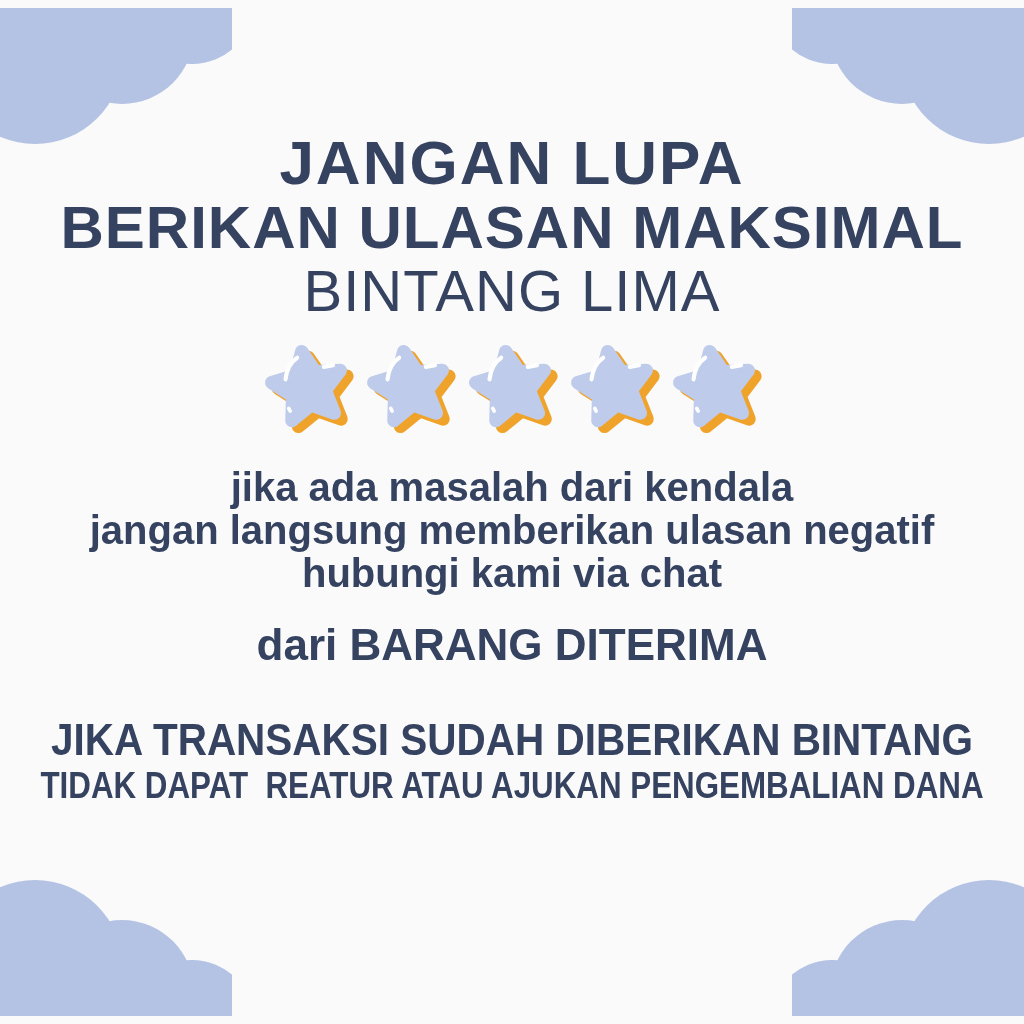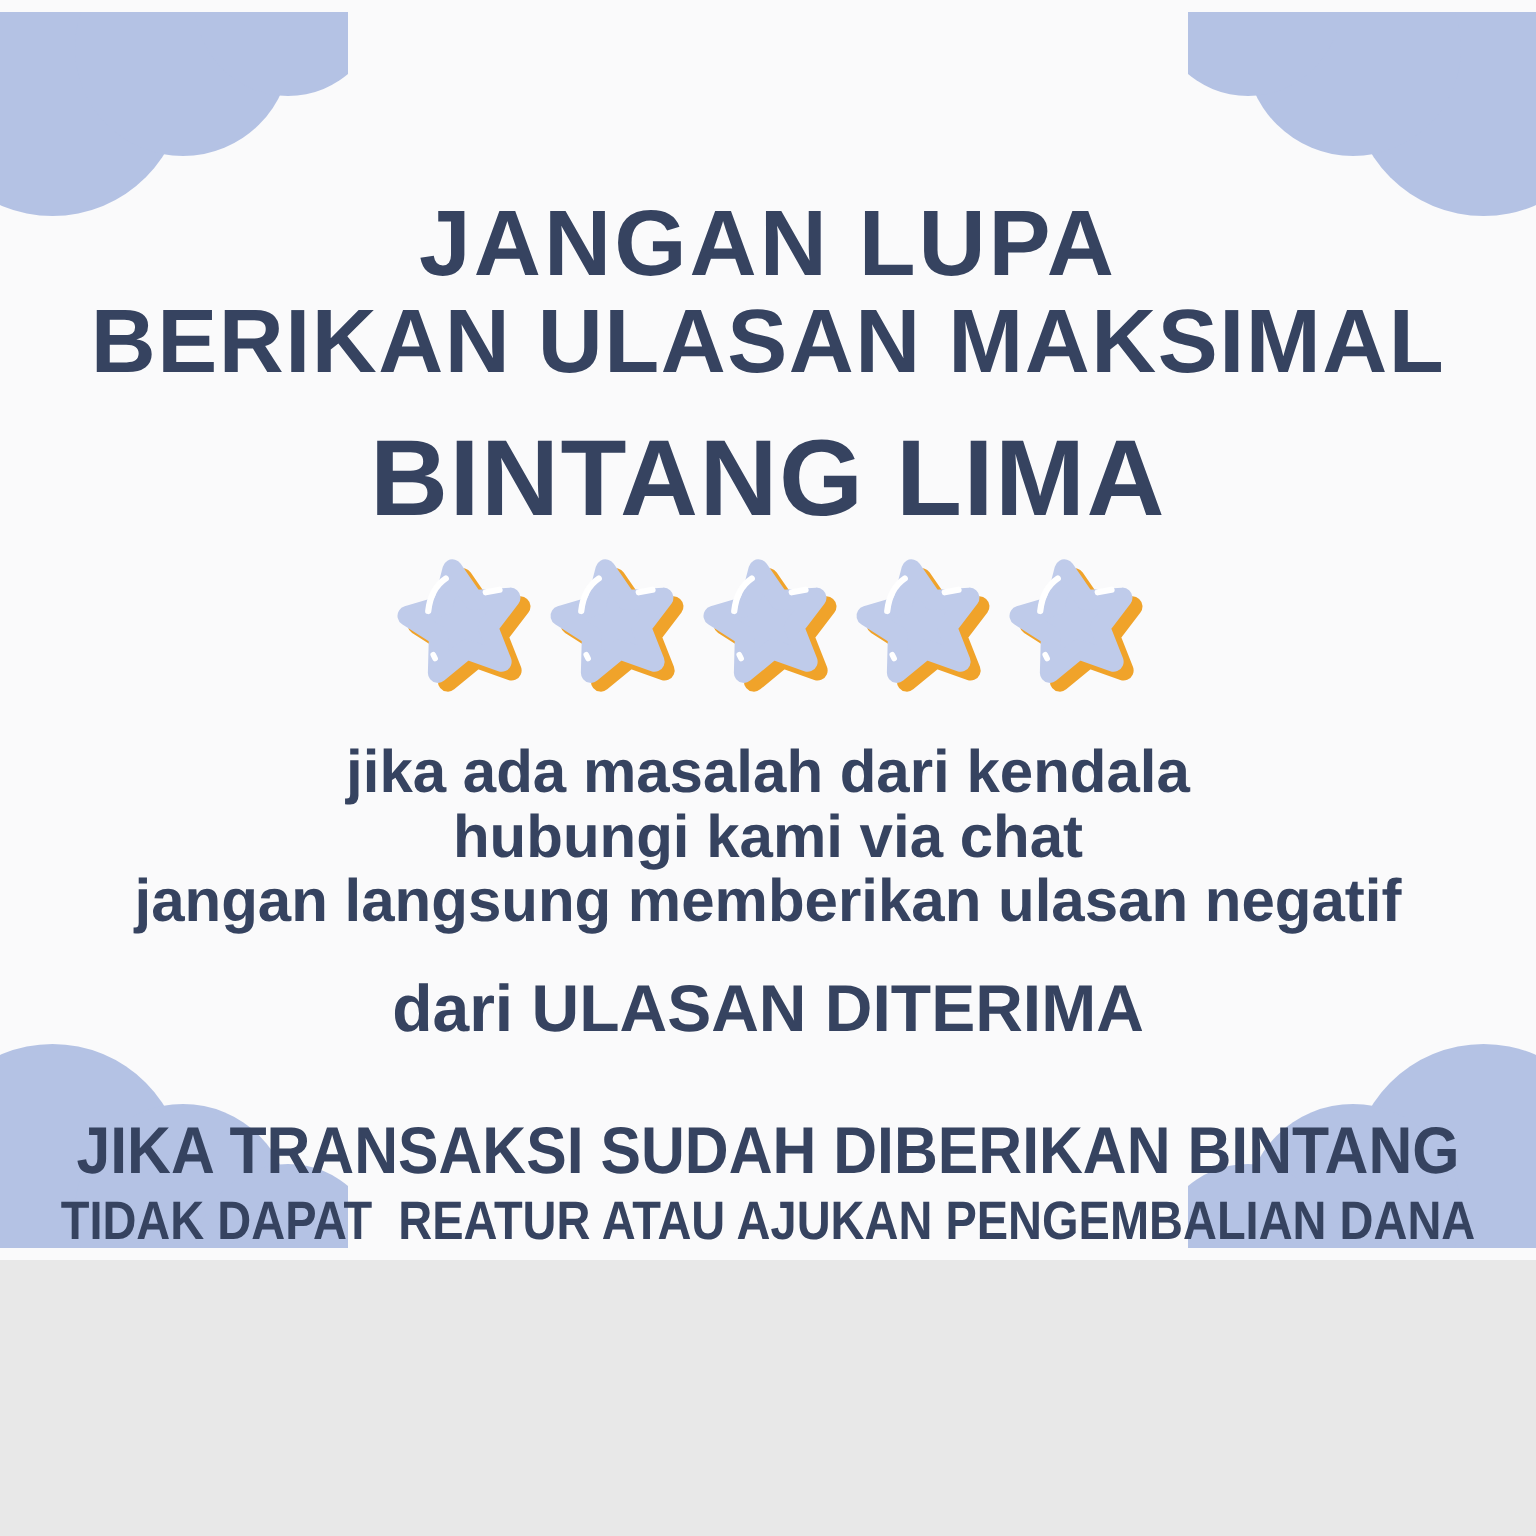--- a/index.html
+++ b/index.html
@@ -1,18 +1,18 @@
 <!DOCTYPE html>
 <html><head>
 <meta charset="utf-8">
 <style>
   html,body{margin:0;padding:0;background:#e8e8e8;}
   .canvas{
     position:relative;
-    width:1024px;height:840px;
+    width:1024px;height:1024px;
     margin:0 auto;
     background:#fafafb;
     overflow:hidden;
     font-family:"Liberation Sans","DejaVu Sans",sans-serif;
     color:#364360;
   }
   
   .cloud{position:absolute;width:232px;height:150px;pointer-events:none;}
   .cloud svg{display:block;width:100%;height:100%;}
   .cloud.tl{top:8px;left:0;}
@@ -20,21 +20,21 @@
   .cloud.bl{bottom:8px;left:0;transform:scaleY(-1);}
   .cloud.br{bottom:8px;right:0;transform:scale(-1,-1);}
   
   .content{
     position:absolute;inset:0;
     display:flex;flex-direction:column;align-items:center;
     text-align:center;
   }
   .title1{margin-top:130px;font-size:62px;font-weight:700;letter-spacing:2px;line-height:66px;}
   .title2{font-size:60px;font-weight:700;letter-spacing:1px;line-height:64px;}
-  .subtitle{margin-top:28px;font-size:72px;font-weight:700;letter-spacing:1px;line-height:62px;}
+  .subtitle{font-size:58px;font-weight:400;letter-spacing:1px;line-height:62px;}
   .stars-row{margin-top:12px;display:flex;gap:2px;}
   .star{width:100px;height:104px;}
   .note{margin-top:28px;font-size:40px;font-weight:600;line-height:43px;}
   .exchange{margin-top:26px;font-size:44px;font-weight:700;line-height:48px;}
   .warning{margin-top:46px;line-height:50px;}
   .warning .w1{font-size:44px;font-weight:700;transform:scaleX(.92);transform-origin:center;line-height:50px;}
   .warning .w2{font-size:36px;font-weight:700;transform:scaleX(.87);transform-origin:center;line-height:42px;white-space:pre;}
 </style>
 </head>
 <body>
@@ -146,26 +146,26 @@
 
         <path d="M 33 52 Q 35 34 47 26" fill="none" stroke="#ffffff" stroke-width="5" stroke-linecap="round"></path>
         <path d="M 79 37 L 90 35" fill="none" stroke="#ffffff" stroke-width="5" stroke-linecap="round"></path>
         <path d="M 37 87 L 38.5 90" fill="none" stroke="#ffffff" stroke-width="4.5" stroke-linecap="round"></path>
       </svg>
     </span>
   </div>
 
     <div class="note">
       <div>jika ada masalah dari kendala</div>
+      <div>jangan langsung memberikan ulasan negatif</div>
       <div>hubungi kami via chat</div>
-      <div>jangan langsung memberikan ulasan negatif</div>
     </div>
 
     <div class="exchange">
-      <div>dari ULASAN DITERIMA</div>
+      <div>dari BARANG DITERIMA</div>
     </div>
 
     <div class="warning">
       <div class="w1">JIKA TRANSAKSI SUDAH DIBERIKAN BINTANG</div>
       <div class="w2">TIDAK DAPAT  REATUR ATAU AJUKAN PENGEMBALIAN DANA</div>
     </div>
   </div>
 
 </div>
 

